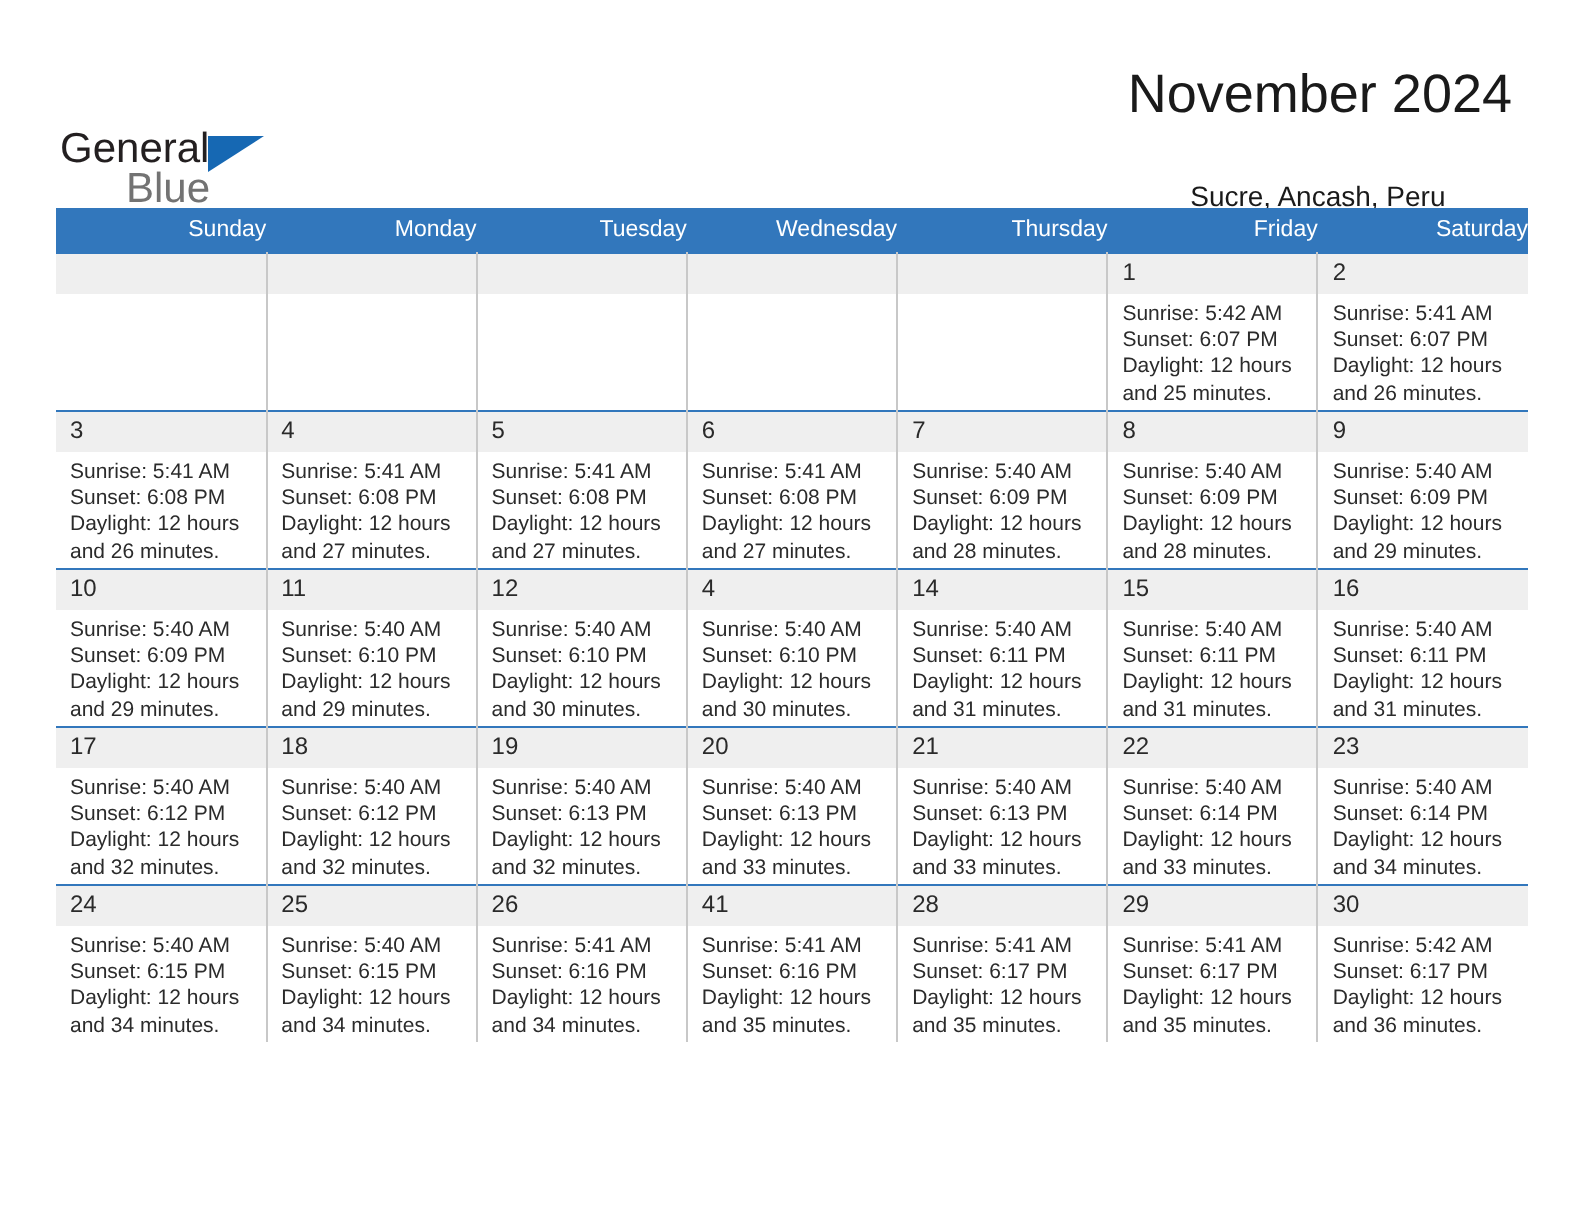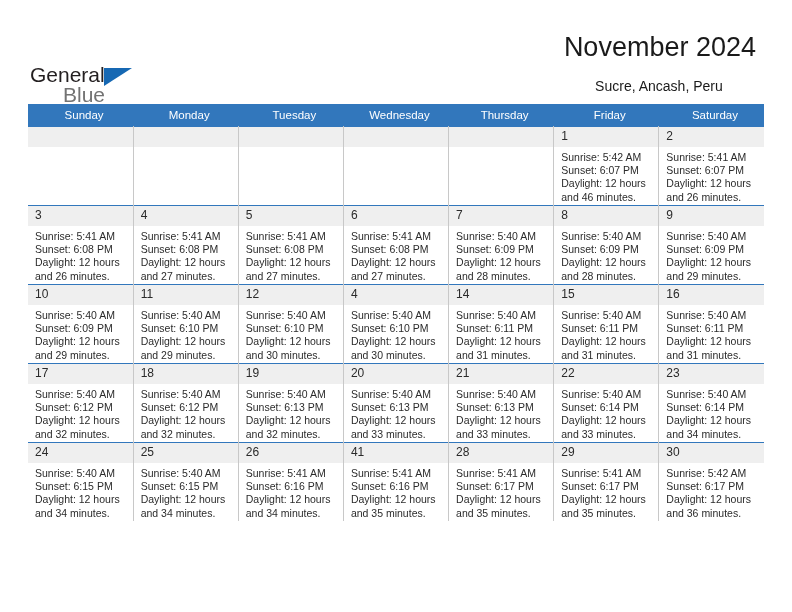--- a/index.html
+++ b/index.html
@@ -73,41 +73,41 @@
     font-size: 27px;
     color: #1a1a1a;
     line-height: 34px;
     font-weight: normal;
     margin: 0;
   }
   .cal-subtitle {
     font-size: 14px;
     color: #1a1a1a;
     line-height: 20px;
-    margin: 12px 2px 0 0;
+    margin: 24px 2px 0 0;
   }
 
   
   .cal-wrap {
     position: absolute;
     left: 28px;
     top: 104px;
     width: 736px;
   }
   table.cal {
     border-collapse: collapse;
     width: 736px;
     table-layout: fixed;
   }
   table.cal th {
     background: #3277bc;
     color: #ffffff;
     font-size: 11.5px;
     font-weight: normal;
-    text-align: center;
+    text-align: right;
     padding: 5px 0 5px 7px;
     height: 12px;
     border: none;
   }
   table.cal td {
     vertical-align: top;
     padding: 0;
     border-right: 1px solid #c8c8c8;
     border-top: 1px solid #3277bc;
     height: 78px;
@@ -204,21 +204,21 @@
                 <div class="daynum">&nbsp;</div>
               </div>
             </td>
             <td>
               <div class="cell-inner">
                 <div class="daynum">1</div>
                 <div class="details">
                   <div>Sunrise: 5:42 AM</div>
                   <div>Sunset: 6:07 PM</div>
                   <div>Daylight: 12 hours</div>
-                  <div>and 46 minutes.</div>
+                  <div>and 25 minutes.</div>
                 </div>
               </div>
             </td>
             <td>
               <div class="cell-inner">
                 <div class="daynum">2</div>
                 <div class="details">
                   <div>Sunrise: 5:41 AM</div>
                   <div>Sunset: 6:07 PM</div>
                   <div>Daylight: 12 hours</div>

